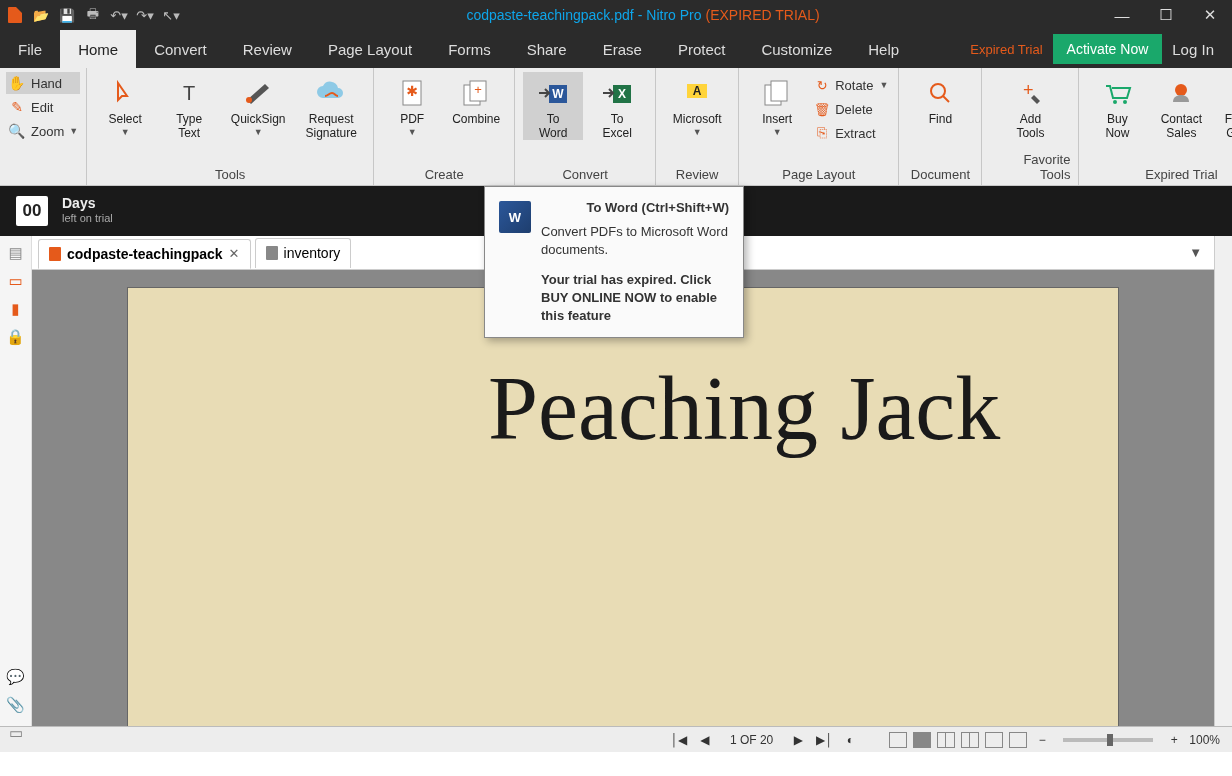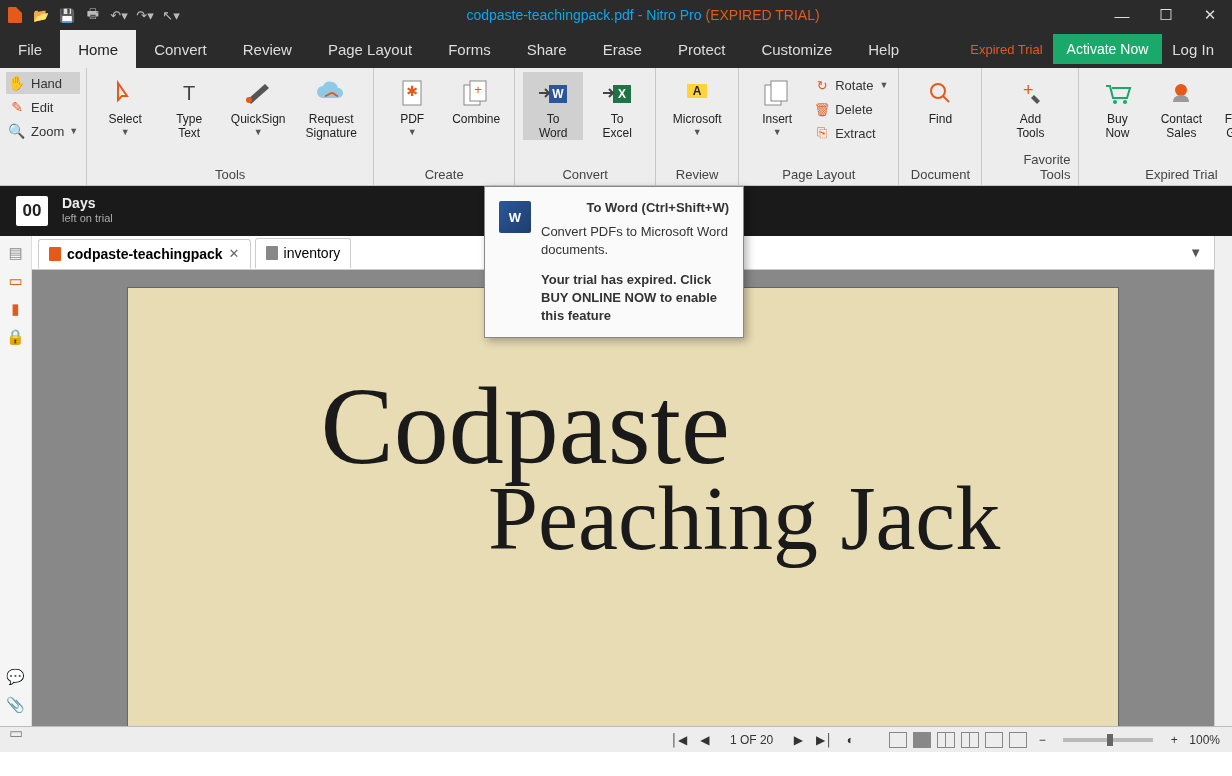--- a/index.html
+++ b/index.html
@@ -377,21 +377,20 @@
       </div>
       <div class="doc-tab">
         <span class="tab-pdf-ico" style="background:#888"></span>
         <span>inventory</span>
       </div>
       <span class="tab-drop">▼</span>
     </div>
     <div class="viewport">
       <div class="page">
         <div class="page-text">
-          <span class="pt1">Codpaste</span>
           <span class="pt2">Peaching Jack</span>
         </div>
       </div>
     </div>
   </div>
   <div class="vscroll"></div>
 </div>
 
 <div class="left-rail-bottom">
   <div class="rail-ico" style="color:#f0c000">💬</div>

